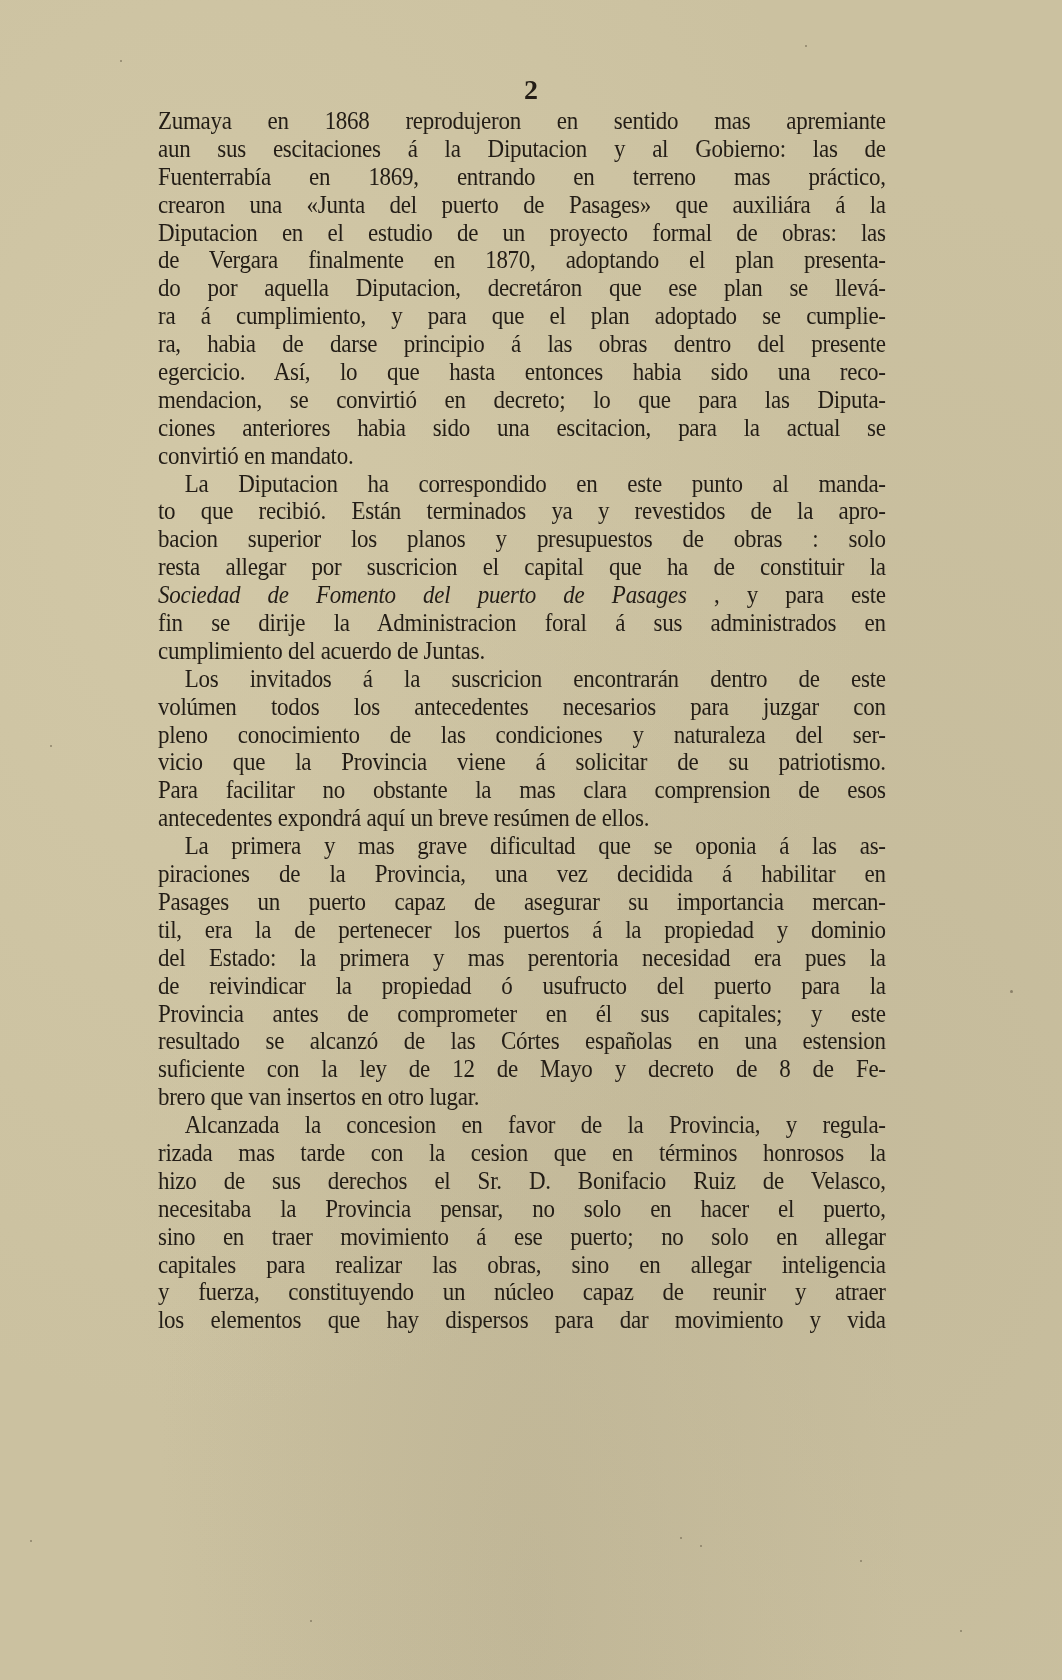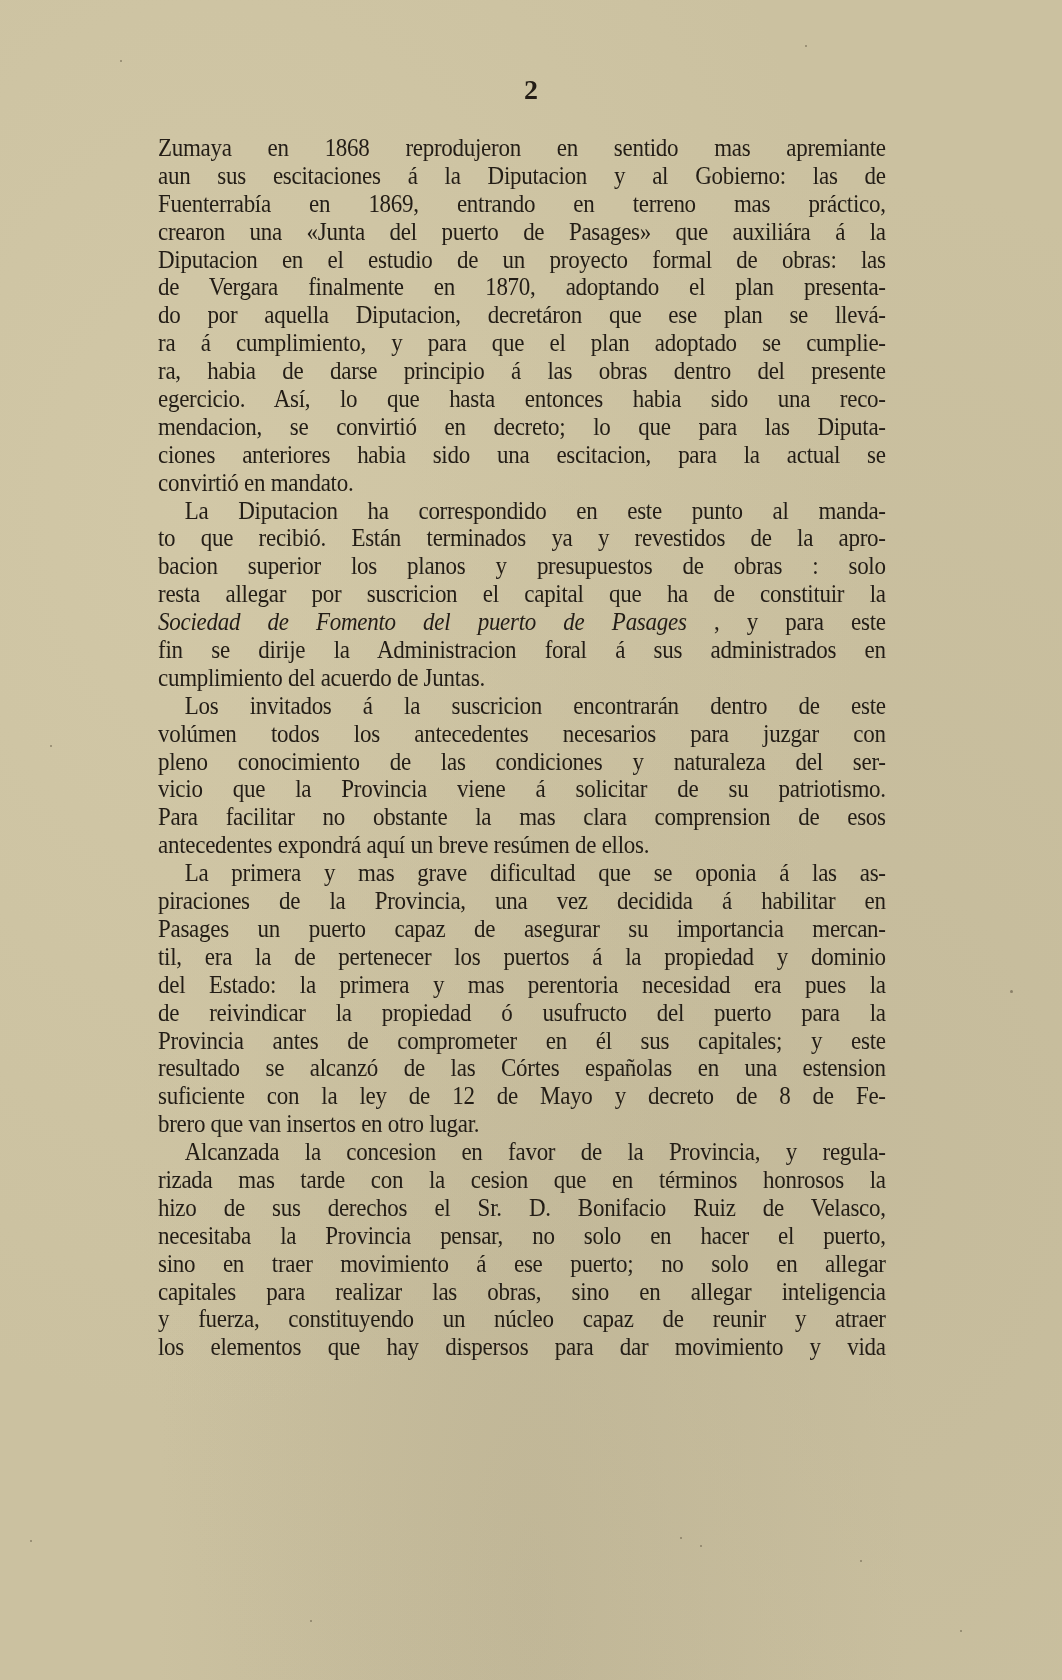--- a/index.html
+++ b/index.html
@@ -35,21 +35,20 @@
       font-size: 28px;
       font-weight: bold;
       line-height: 1;
       color: #231d16;
     }
     .text-block {
       position: absolute;
       left: 158px;
       top: 107px;
       width: 728px;
-      margin-top: 27px;
     }
     .line {
       display: block;
       height: 27.9px;
       line-height: 27.9px;
       font-size: 25px;
       white-space: nowrap;
       text-align: justify;
       text-align-last: justify;
       letter-spacing: -0.3px;

